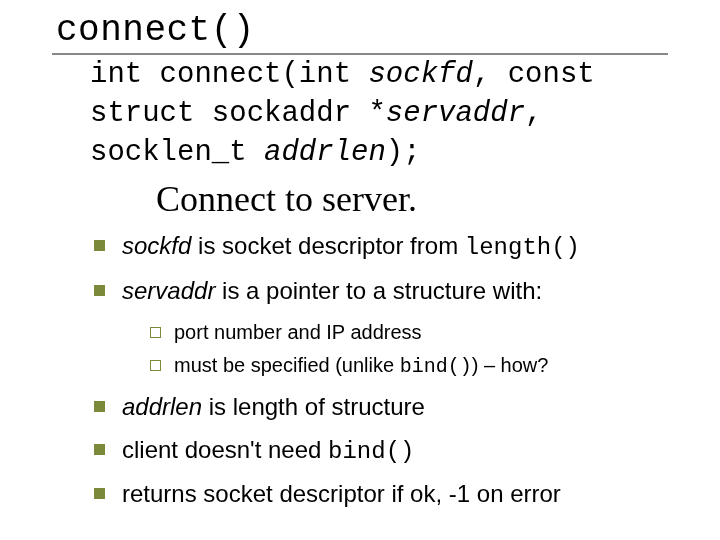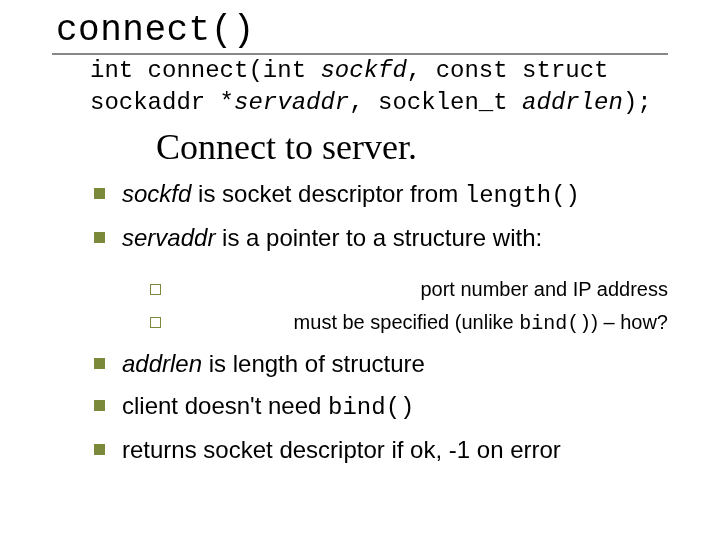--- a/index.html
+++ b/index.html
@@ -21,21 +21,21 @@
   }
   .title {
     font-family: "Courier New", Courier, monospace;
     font-size: 36px;
     letter-spacing: 0.5px;
     padding: 0 0 2px 4px;
     border-bottom: 2px solid #888;
   }
   .codesig {
     font-family: "Courier New", Courier, monospace;
-    font-size: 24px;
+    font-size: 29px;
     line-height: 1.35;
     margin: 0 0 6px 38px;
   }
   .codesig .it { font-style: italic; }
   .subtitle {
     font-family: "Times New Roman", Times, serif;
     font-size: 36px;
     margin: 2px 0 10px 104px;
   }
   ul.level1 {
@@ -54,23 +54,22 @@
     content: "";
     position: absolute;
     left: 0;
     top: 10px;
     width: 11px;
     height: 11px;
     background: #7a8a3a;
   }
   ul.level2 {
     list-style: none;
-    margin: 20px 0 4px 28px;
+    margin: 11px 0 4px 28px;
     padding: 0;
-    text-align: right;
   }
   ul.level2 > li {
     position: relative;
     padding-left: 24px;
     font-size: 20px;
     line-height: 1.45;
     margin-bottom: 4px;
   }
   ul.level2 > li::before {
     content: "";

